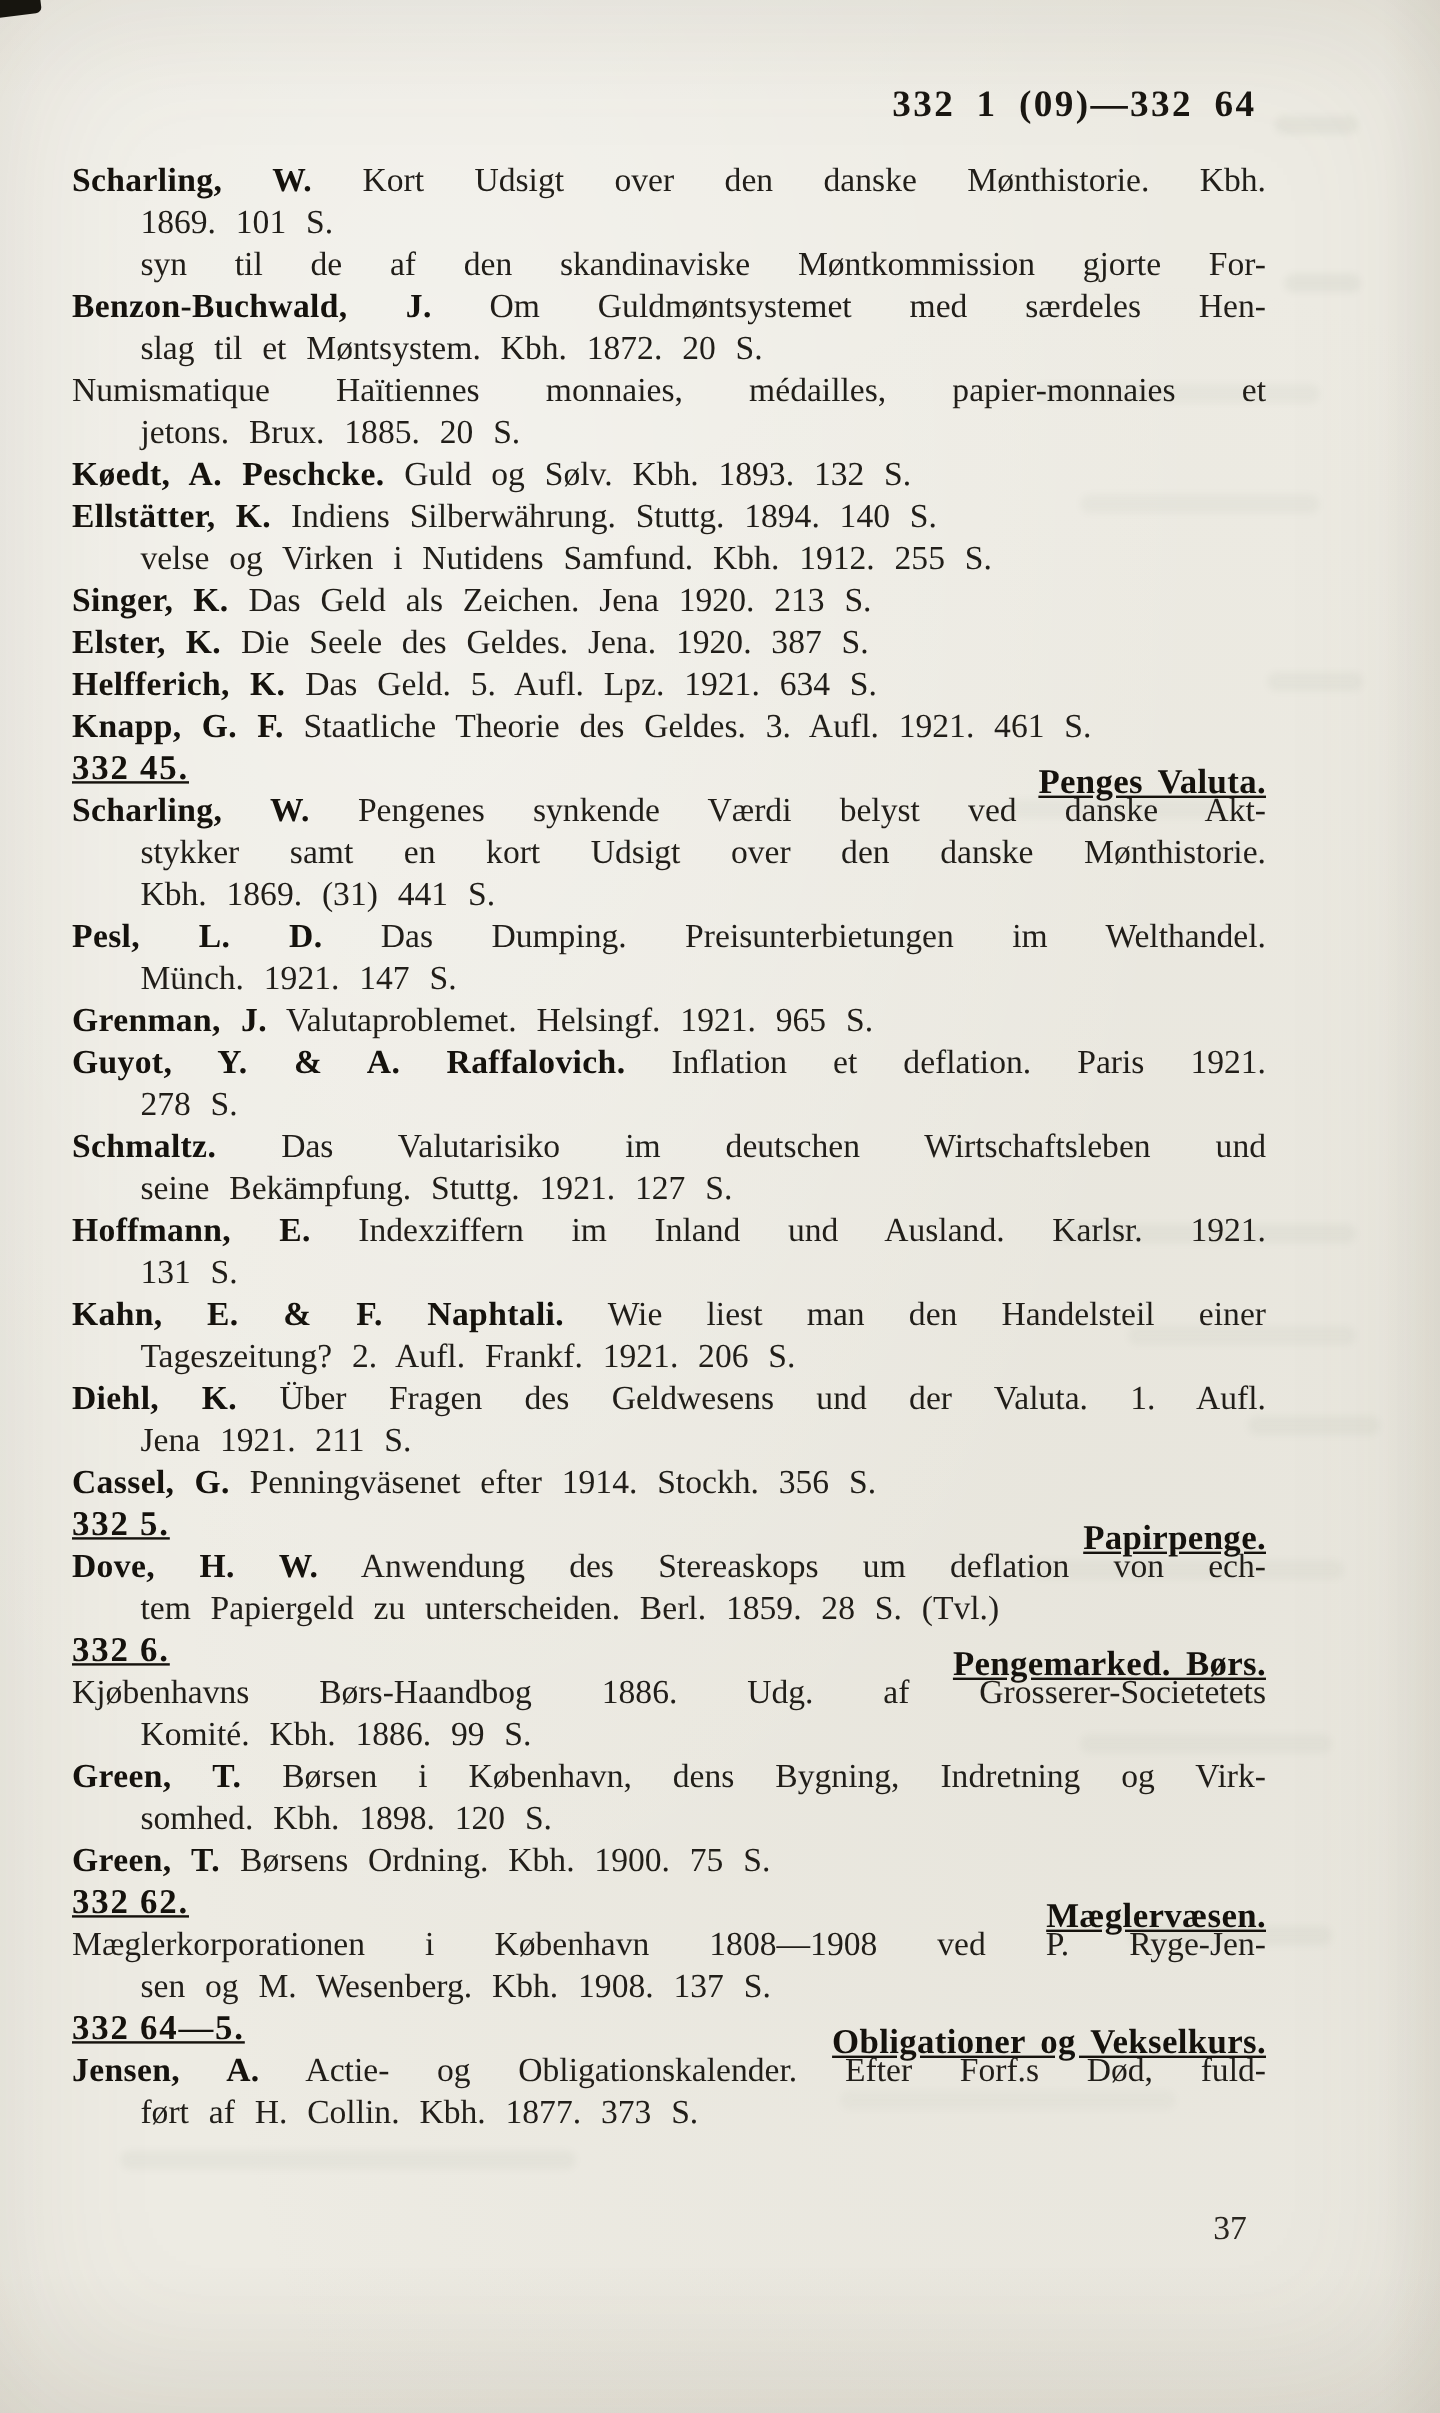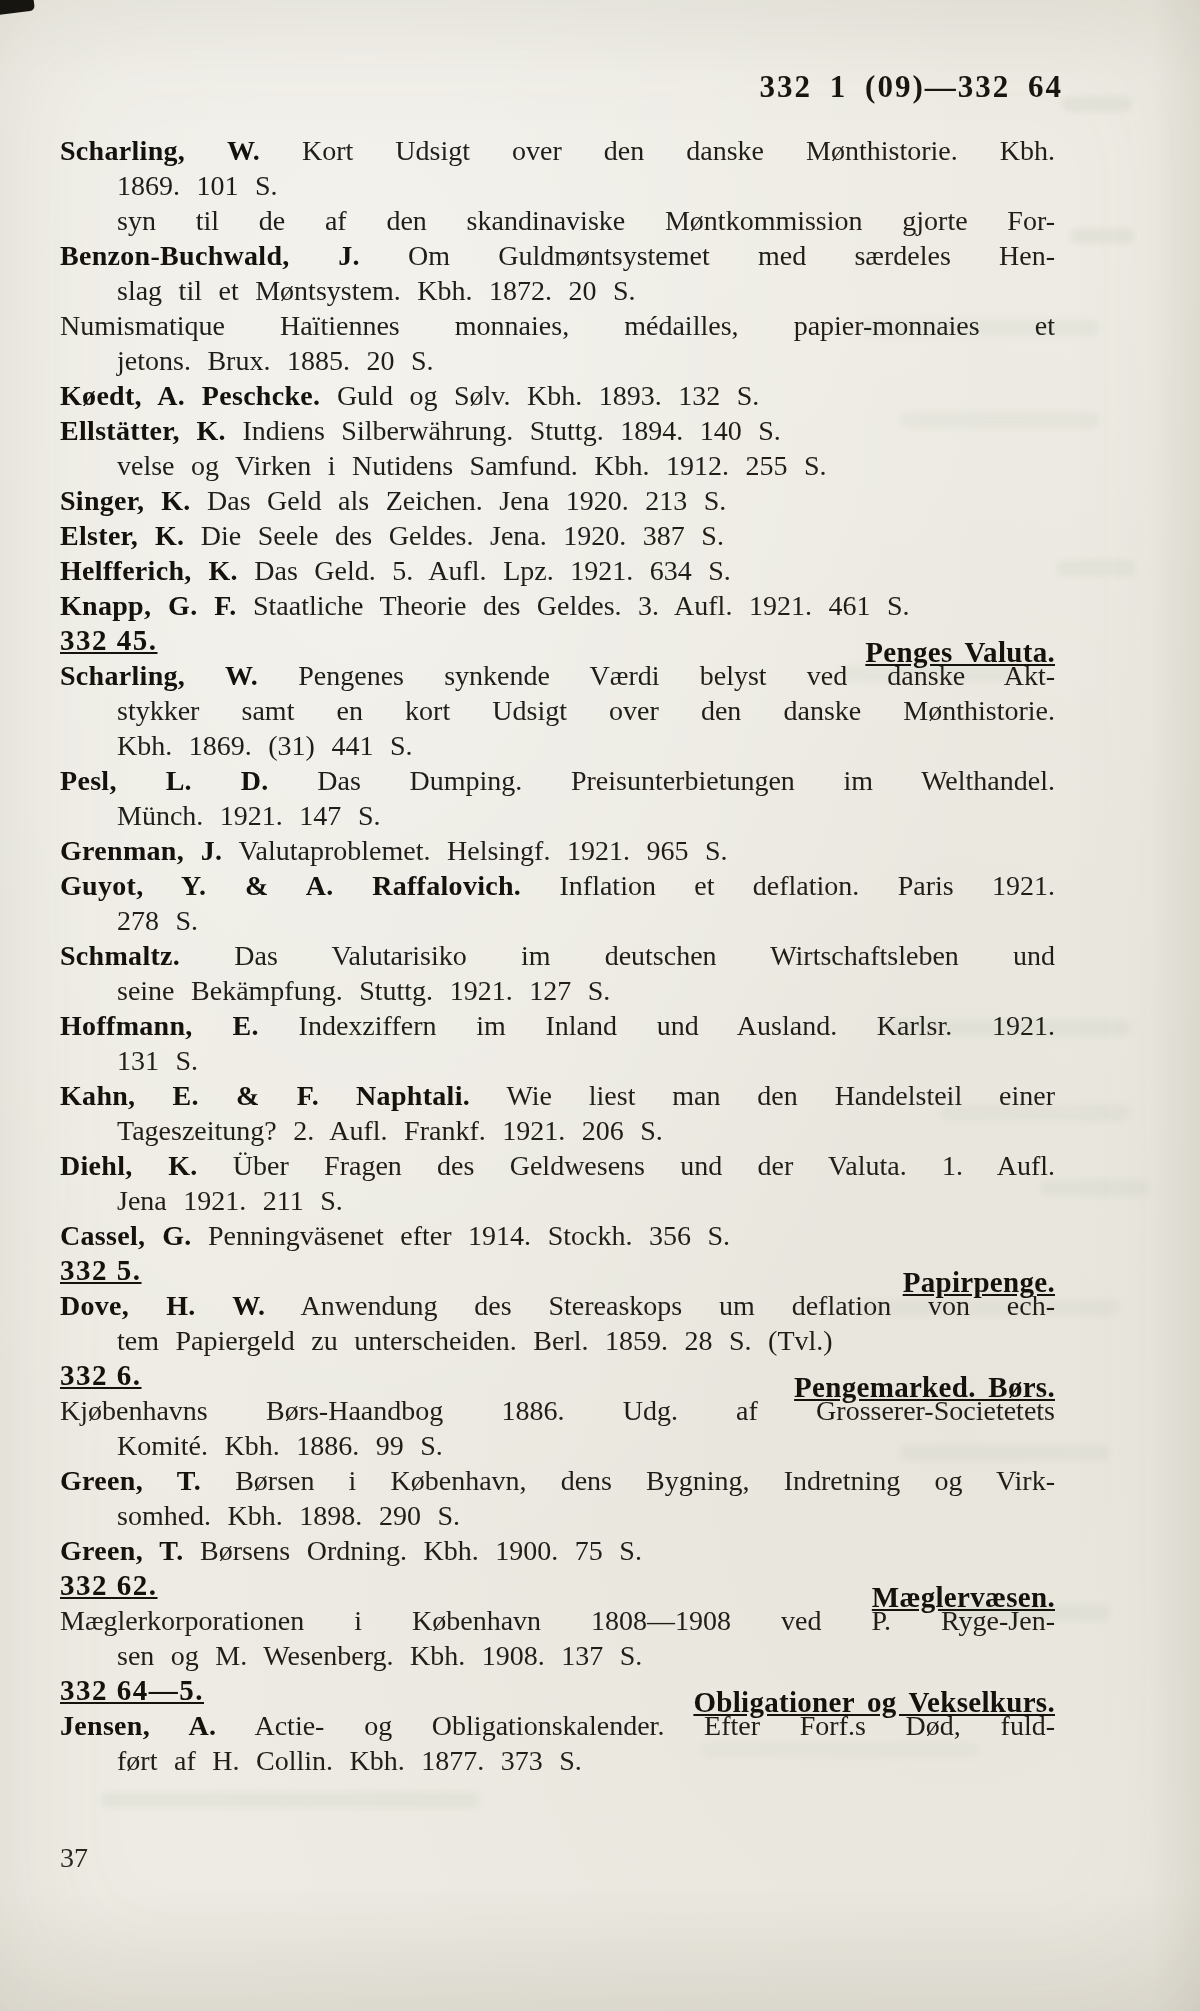--- a/index.html
+++ b/index.html
@@ -25,21 +25,21 @@
   .corner-mark {
     position: absolute;
     left: -6px; top: -5px;
     width: 40px; height: 18px;
     background: #17150f;
     transform: rotate(-7deg);
     border-radius: 0 0 5px 2px;
   }
   .header-line {
     position: absolute;
-    left: 68px; top: 68px; width: 995px;
+    left: 52px; top: 68px; width: 995px;
     text-align: right;
     font-weight: bold;
     font-size: 31px;
     line-height: 38px;
     letter-spacing: 2px;
     word-spacing: 8px;
     color: #191611;
   }
   .content {
     position: absolute;
@@ -68,22 +68,22 @@
     line-height: 35px;
     font-size: 29px;
     font-weight: bold;
     color: #15120d;
     text-decoration: underline;
   }
   .section-row .code { letter-spacing: 1.5px; }
   .section-row .title { letter-spacing: 0.3px; word-spacing: 5px; margin-top: 12px; }
   .footer-number {
     position: absolute;
-    left: 60px; top: 1840px; width: 995px;
-    text-align: left;
+    left: 44px; top: 1840px; width: 995px;
+    text-align: right;
     font-size: 28px;
     line-height: 35px;
     color: #2a2620;
   }
   
   .ghost {
     position: absolute;
     height: 16px;
     border-radius: 8px;
     background: #6e7d68;
@@ -179,21 +179,21 @@
     <div class="line indent"><span>tem Papiergeld zu unterscheiden. Berl. 1859. 28 S. (Tvl.)</span></div>
 
     <div class="section-row">
         <span class="code">332 6.</span>
         <span class="title">Pengemarked. Børs.</span>
       </div>
 
     <div class="line just"><span>Kjøbenhavns Børs-Haandbog 1886. Udg. af Grosserer-Societetets</span></div>
     <div class="line indent"><span>Komité. Kbh. 1886. 99 S.</span></div>
     <div class="line just"><span class="author">Green, T.</span><span> Børsen i København, dens Bygning, Indretning og Virk-</span></div>
-    <div class="line indent"><span>somhed. Kbh. 1898. 290 S.</span></div>
+    <div class="line indent"><span>somhed. Kbh. 1898. 120 S.</span></div>
     <div class="line"><span class="author">Green, T.</span><span> Børsens Ordning. Kbh. 1900. 75 S.</span></div>
 
     <div class="section-row">
         <span class="code">332 62.</span>
         <span class="title">Mæglervæsen.</span>
       </div>
 
     <div class="line just"><span>Mæglerkorporationen i København 1808—1908 ved P. Ryge-Jen-</span></div>
     <div class="line indent"><span>sen og M. Wesenberg. Kbh. 1908. 137 S.</span></div>
 

